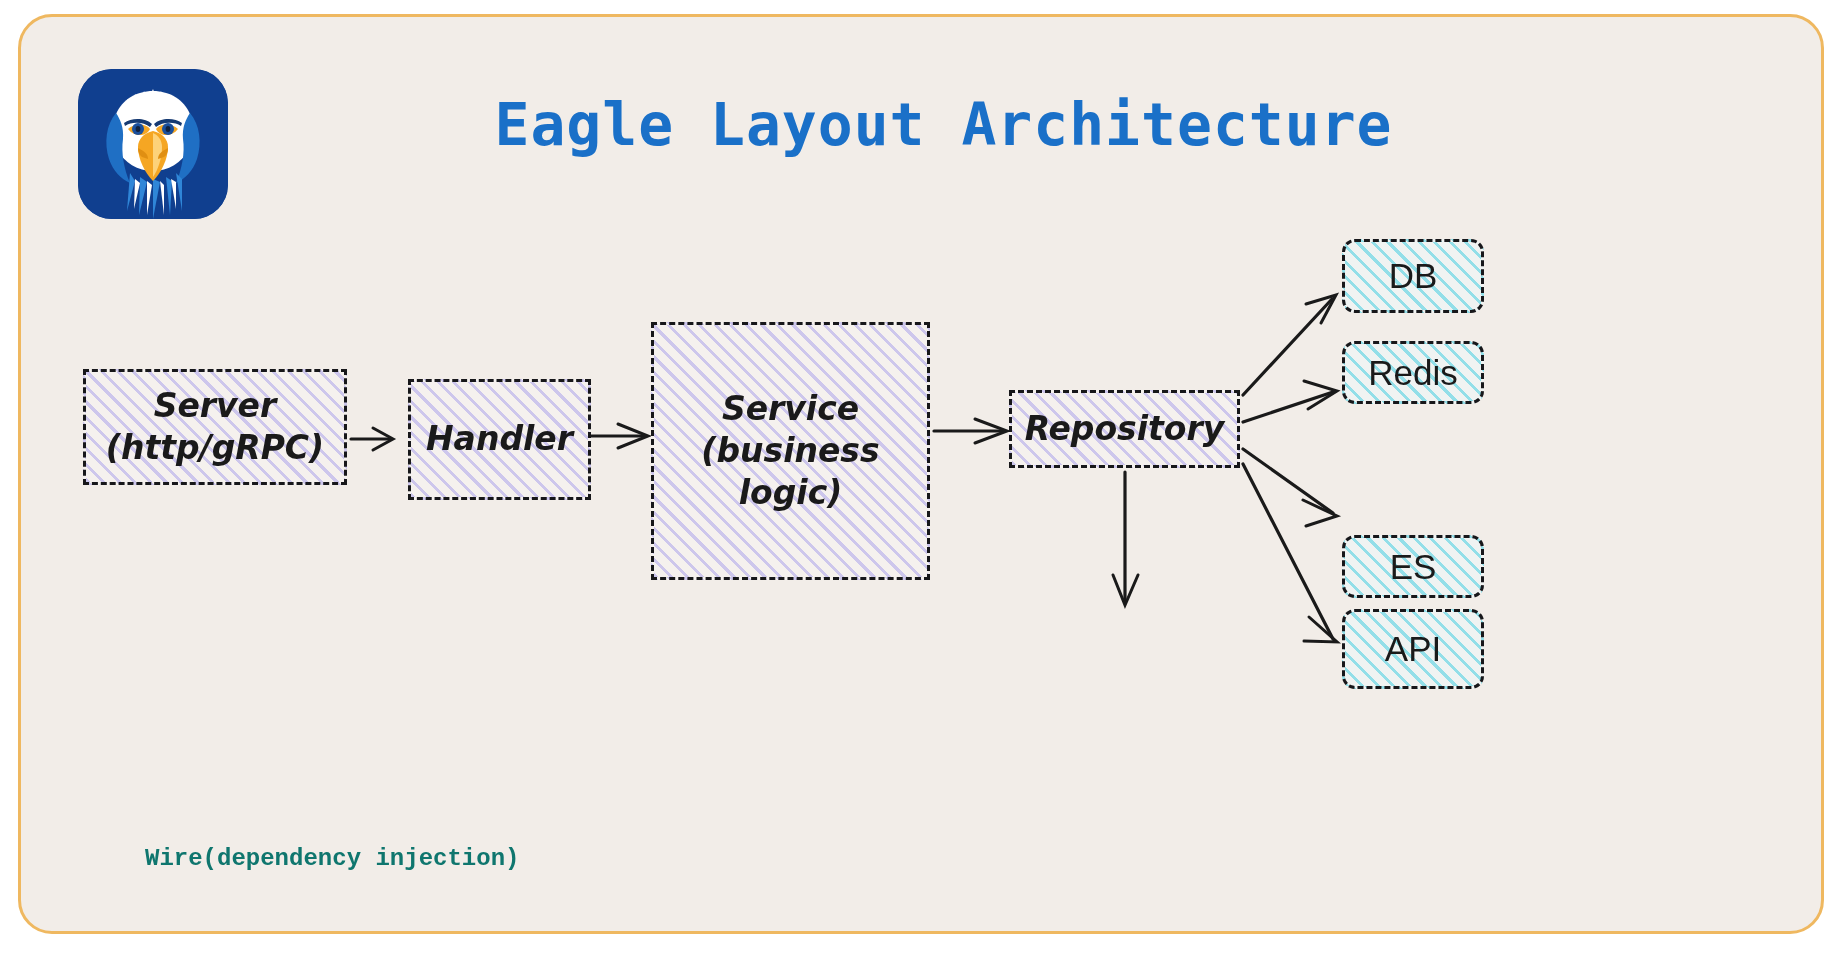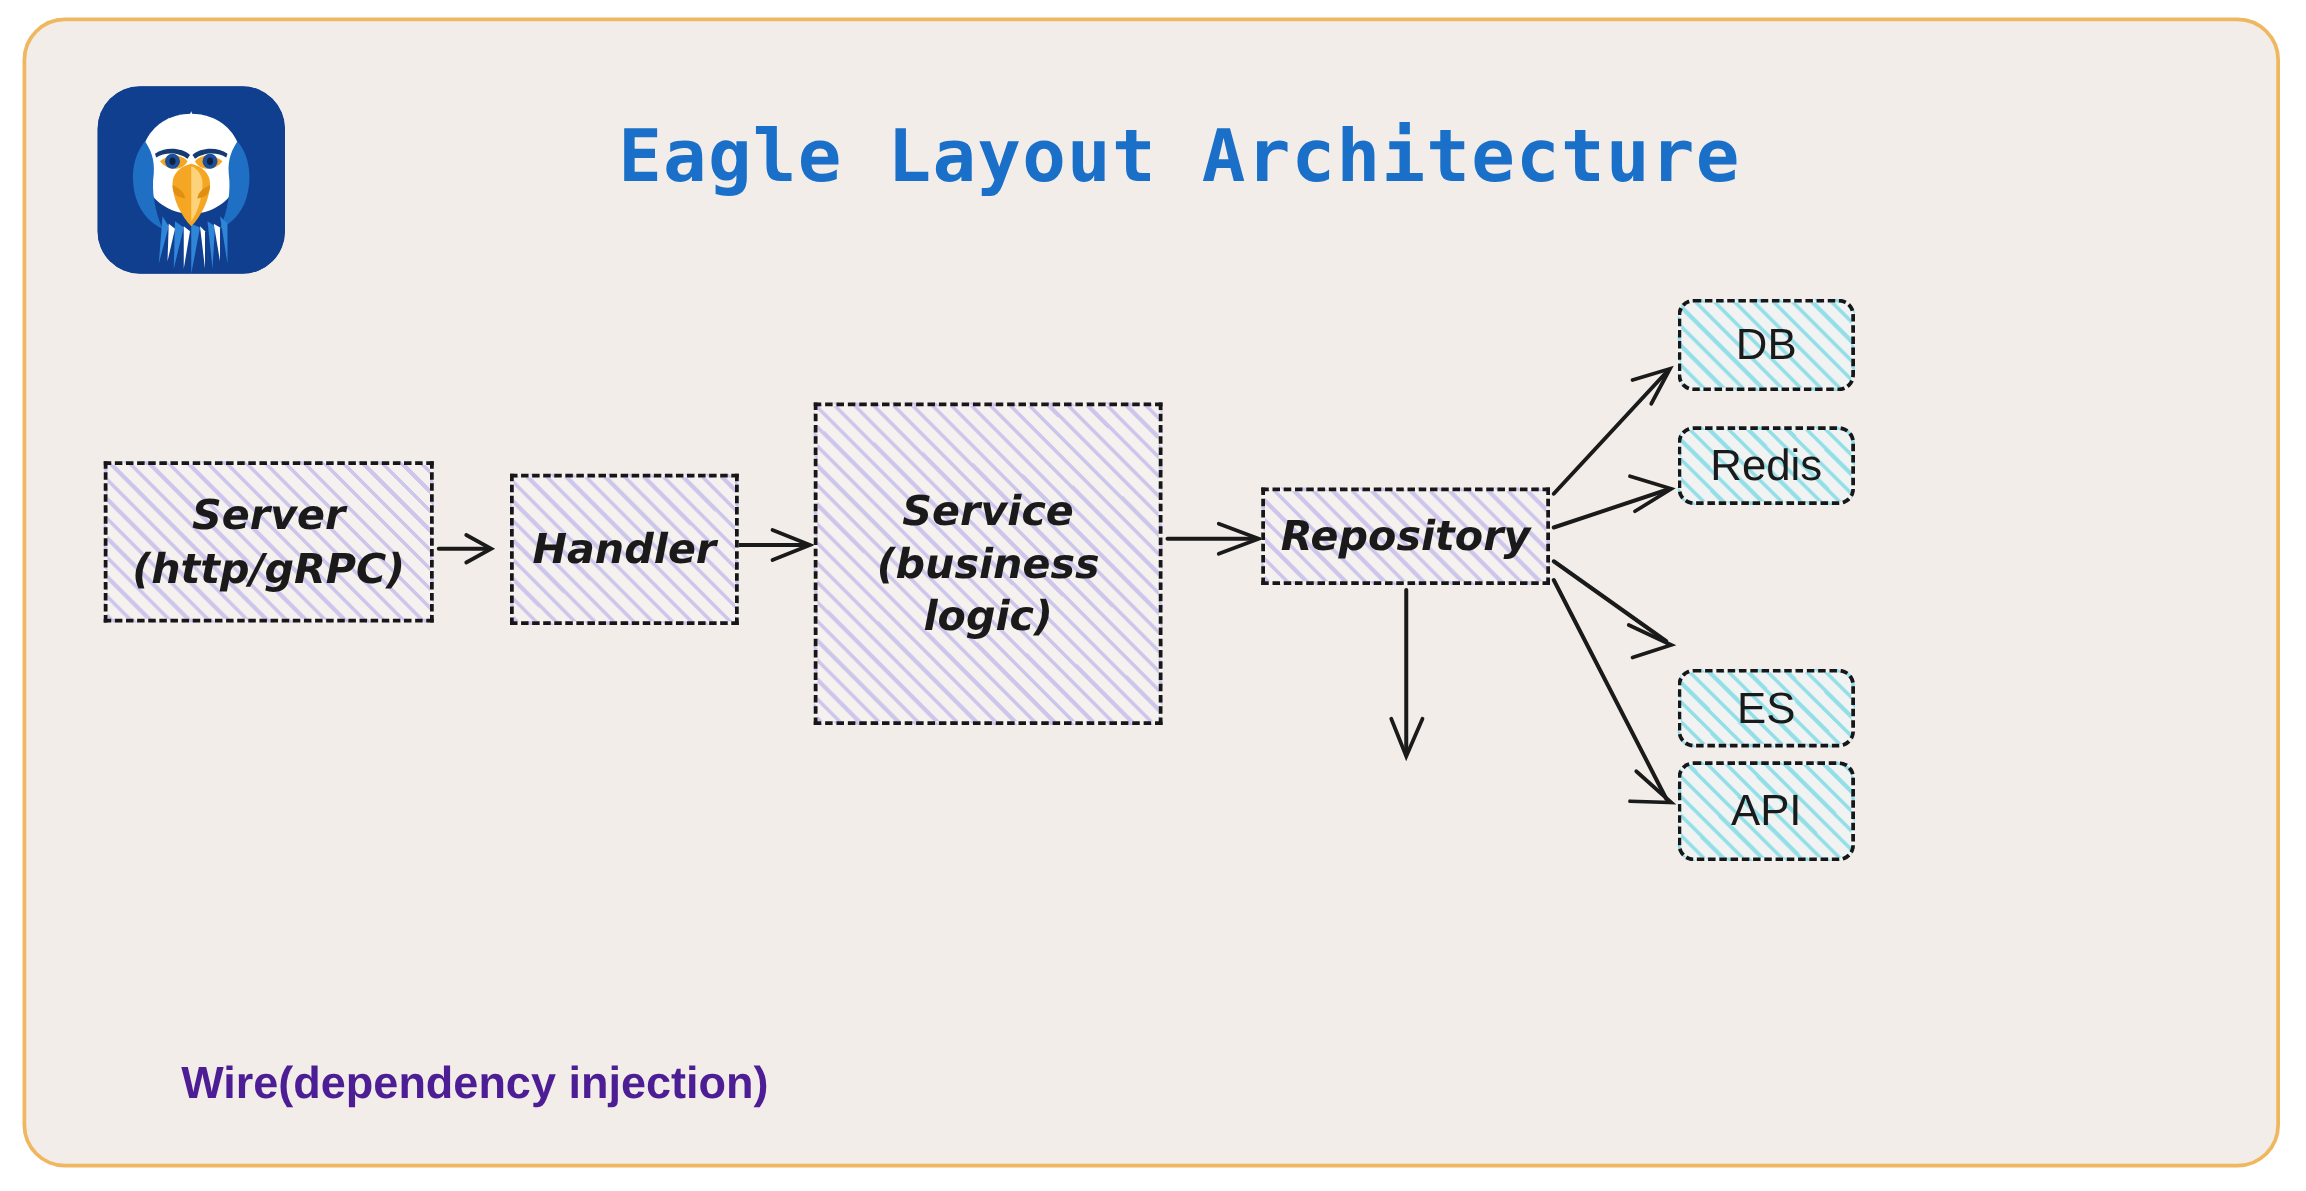--- a/index.html
+++ b/index.html
@@ -36,23 +36,23 @@
     position:absolute;left:0;top:74px;width:1845px;
     text-align:center;
     font-family:"DejaVu Sans Mono","Liberation Mono",monospace;
     font-size:58px;font-weight:700;letter-spacing:1px;
     color:#1a70c8;
     white-space:pre;
   }
   
   .caption{
     position:absolute;left:124px;top:828px;
-    font-family:Liberation Sans, sans-serif;
-    font-size:36px;font-weight:700;
-    color:#4c1d95;
+    font-family:Liberation Mono, monospace;
+    font-size:24px;font-weight:700;
+    color:#0f766e;
     white-space:pre;
   }
 
   
   .node{
     position:absolute;box-sizing:border-box;
     display:flex;align-items:center;justify-content:center;
     text-align:center;
     color:#1a1a1a;
   }
@@ -83,21 +83,21 @@
        rgba(116,216,229,.75) 3px,
        rgba(0,0,0,0) 3px,
        rgba(0,0,0,0) 11px);
     font-family:"Liberation Sans","DejaVu Sans",sans-serif;
     font-weight:400;
     font-size:35px;
     text-align:center;
   }
 
   
-  #n-server    {left:62px; top:352px; width:264px;height:129px;}
+  #n-server    {left:62px; top:352px; width:264px;height:116px;}
   #n-handler   {left:387px;top:362px; width:183px;height:121px;}
   #n-service   {left:630px;top:285px; width:279px;height:258px;margin-top:20px;}
   #n-repository{left:988px;top:373px; width:231px;height: 78px;}
   #n-model     {left:1031px;top:590px;width:150px;height: 73px;}
   #n-db        {left:1321px;top:222px;width:142px;height: 74px;}
   #n-redis     {left:1321px;top:324px;width:142px;height: 63px;}
   #n-es        {left:1321px;top:473px;width:142px;height: 63px; margin-top: 45px;}
   #n-api       {left:1321px;top:592px;width:142px;height: 80px;}
 
   

